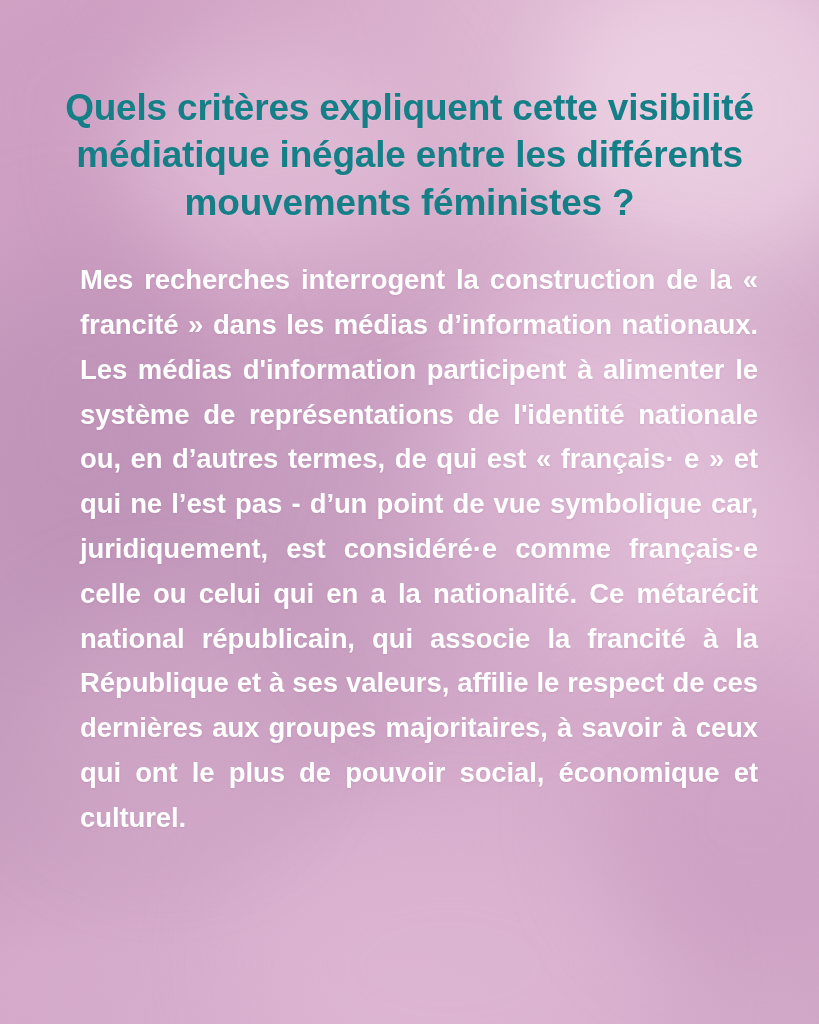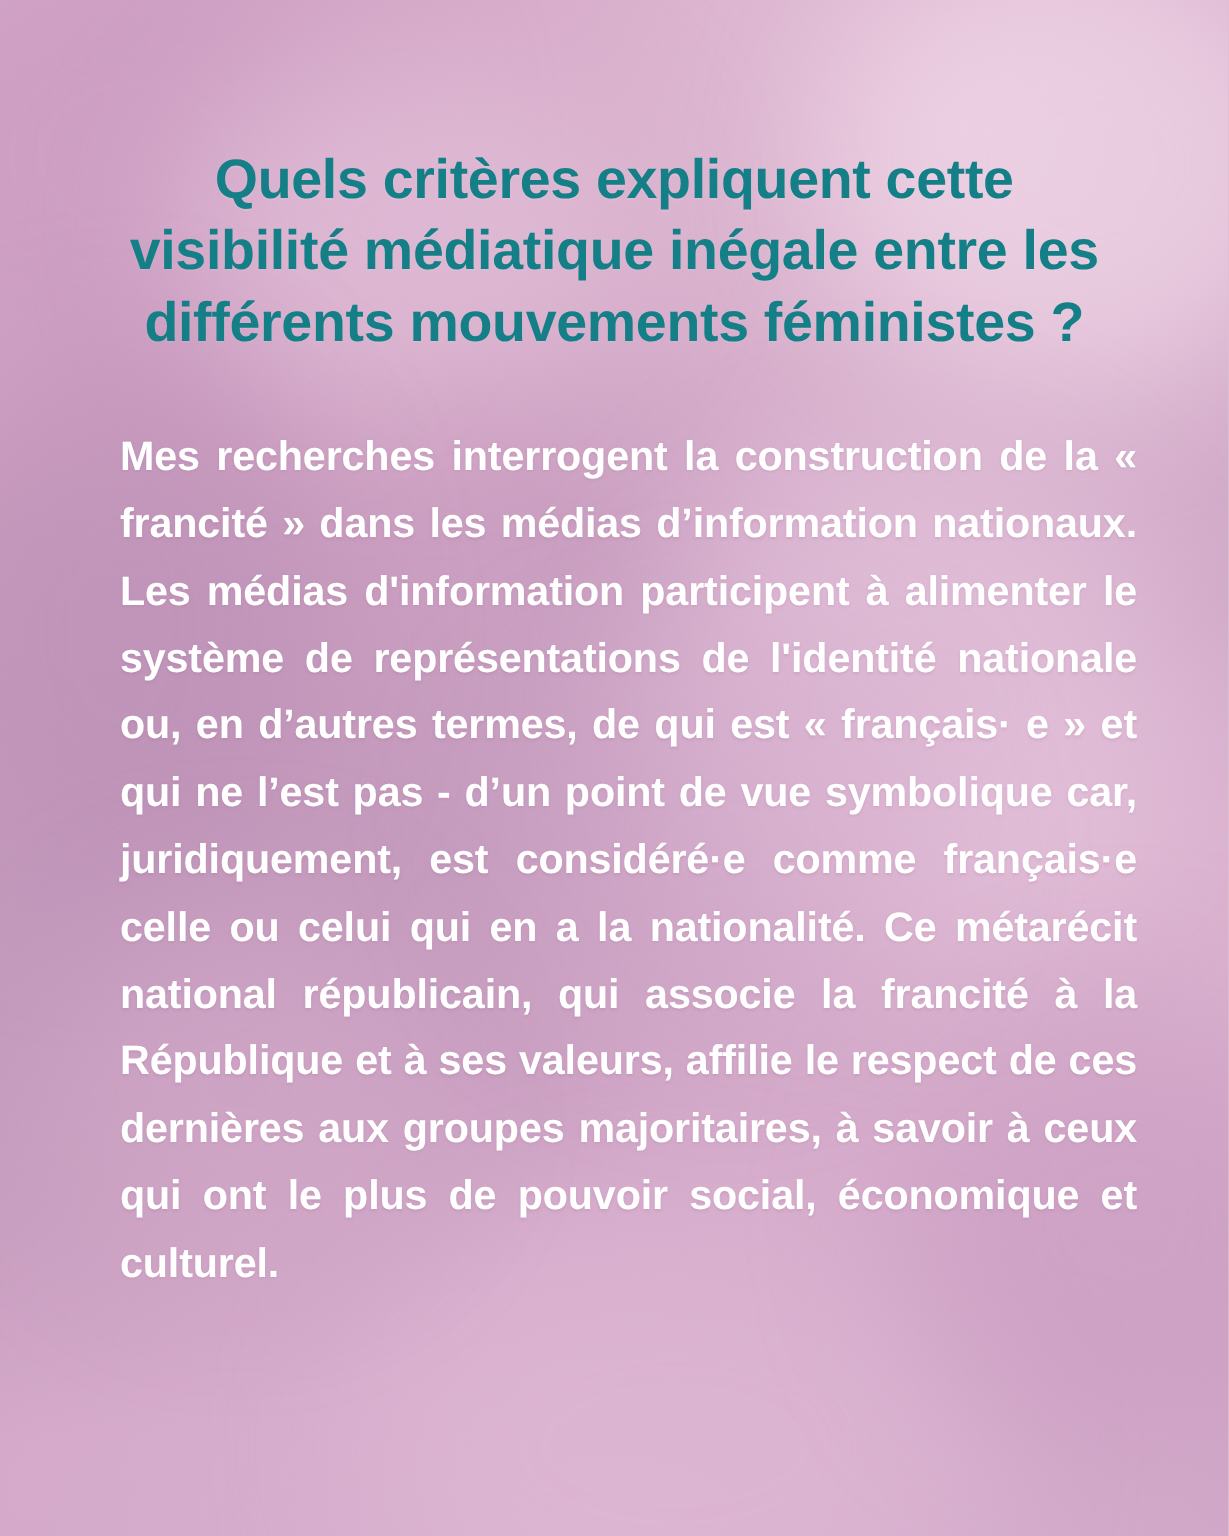--- a/index.html
+++ b/index.html
@@ -45,21 +45,21 @@
   .blob.b8 { left: 30px;   bottom: 180px; width: 260px; height: 240px; background: rgba(214,172,205,0.45); }
   .blob.b9 { left: 330px;  top: 430px;  width: 300px; height: 260px; background: rgba(205,163,198,0.35); }
 
   .content {
     position: relative;
     z-index: 2;
     padding: 0;
   }
 
   .headline {
-    margin: 12px;
+    margin: 0;
     padding: 84px 62px 0 62px;
     text-align: center;
     color: #157f87;
     font-size: 37px;
     line-height: 1.28;
     font-weight: 700;
     letter-spacing: -0.2px;
     text-shadow: 0 1px 1px rgba(255,255,255,0.10);
   }
 

